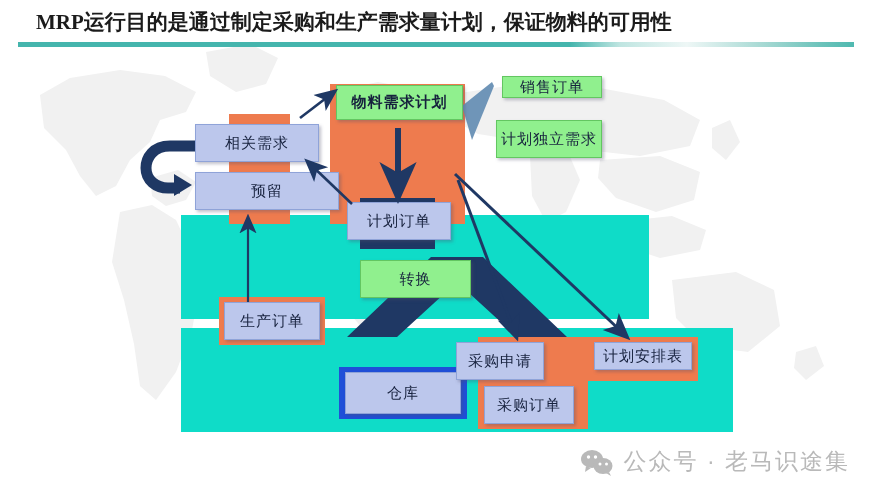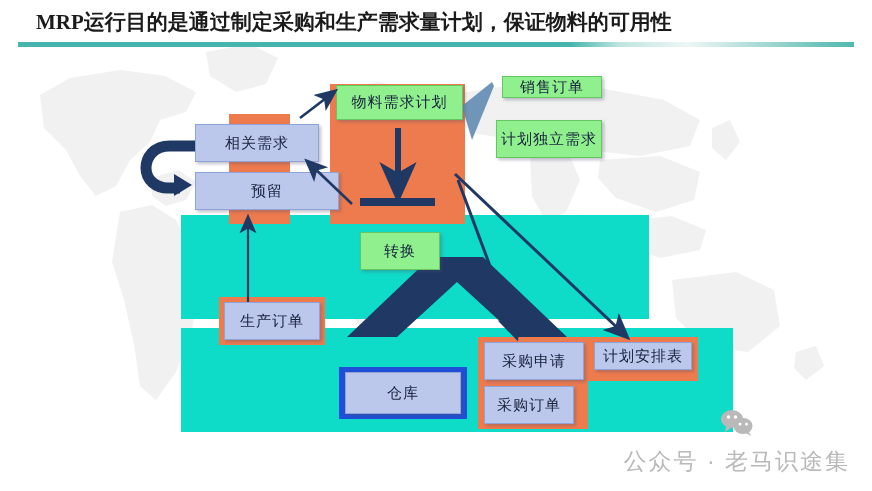--- a/index.html
+++ b/index.html
@@ -116,21 +116,20 @@
   
   .footer-wm {
     position: absolute;
     right: 22px;
     bottom: 14px;
     z-index: 9;
     display: flex;
     align-items: center;
     gap: 10px;
     color: #b7b7b7;
-    flex-direction: column;
   }
   .footer-wm-text {
     font-size: 23px;
     color: #b9b9b9;
     letter-spacing: 2px;
     font-family: "Liberation Sans", "DejaVu Sans", sans-serif;
   }
 </style>
 </head>
 <body>
@@ -212,46 +211,49 @@
     </svg>
 
     <div class="abs box box-blue" style="left:195px; top:72px; width:124px; height:38px;">
       <span>相关需求</span>
     </div>
 
     <div class="abs box box-blue" style="left:195px; top:120px; width:144px; height:38px;">
       <span>预留</span>
     </div>
 
-    <div class="abs box box-green" style="left:336px; top:33px; width:127px; height:35px;">
+    <div class="abs box box-green" style="left:336px; top:33px; width:127px; height:35px;font-weight:bold;">
       <span>物料需求计划</span>
     </div>
 
-
-    <div class="abs box box-green" style="left:360px; top:180px; width:80px; height:38px;">
+    <div class="abs box box-blue" style="left:347px; top:150px; width:104px; height:38px;">
+      <span>计划订单</span>
+    </div>
+
+    <div class="abs box box-green" style="left:360px; top:208px; width:111px; height:38px;">
       <span>转换</span>
     </div>
 
     <div class="abs box box-blue" style="left:224px; top:250px; width:96px; height:38px;">
       <span>生产订单</span>
     </div>
 
     <div class="abs box box-blue" style="left:345px; top:320px; width:116px; height:42px;">
       <span>仓库</span>
     </div>
 
     <div class="abs box box-green" style="left:502px; top:24px; width:100px; height:22px;">
       <span>销售订单</span>
     </div>
 
     <div class="abs box box-green" style="left:496px; top:68px; width:106px; height:38px;">
       <span>计划独立需求</span>
     </div>
 
-    <div class="abs box box-blue" style="left:484px; top:290px; width:100px; height:38px;">
+    <div class="abs box box-blue" style="left:456px; top:290px; width:88px; height:38px;">
       <span>采购申请</span>
     </div>
 
     <div class="abs box box-blue" style="left:484px; top:334px; width:90px; height:38px;">
       <span>采购订单</span>
     </div>
 
     <div class="abs box box-blue" style="left:594px; top:290px; width:98px; height:28px;">
       <span>计划安排表</span>
     </div>

